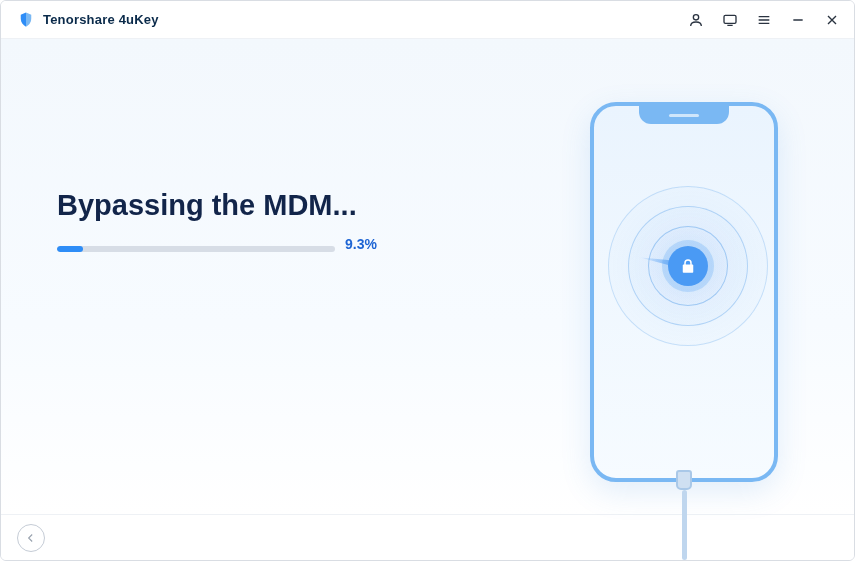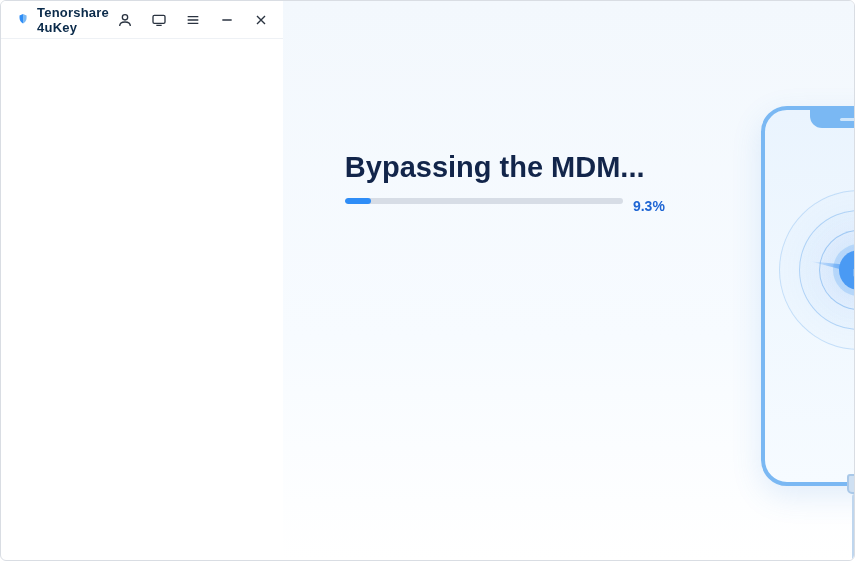--- a/index.html
+++ b/index.html
@@ -1,21 +1,21 @@
 <!DOCTYPE html>
 <html><head>
 <meta charset="utf-8">
 <style>
   * { box-sizing: border-box; margin: 0; padding: 0; }
   html, body { width: 855px; height: 561px; font-family: "Segoe UI", Arial, sans-serif; background: #fff; }
   .window {
     width: 855px; height: 561px;
     border: 1px solid #d9dde3;
     border-radius: 6px;
-    display: flex; flex-direction: row;
+    display: flex; flex-direction: column;
     overflow: hidden;
   }
   .titlebar {
     height: 38px;
     display: flex; align-items: center;
     padding: 0 12px 0 16px;
     background: #ffffff;
     border-bottom: 1px solid #eef1f5;
   }
   .logo-wrap { display:flex; align-items:center; gap:8px; }
@@ -30,35 +30,34 @@
   .tctrl svg { width:16px; height:16px; stroke:#2a3340; }
   .content {
     flex:1;
     background: linear-gradient(180deg,#f3f8fd 0%,#f7fbff 60%,#ffffff 100%);
     position:relative;
     display:flex;
   }
   .left-pane {
     flex: 1 1 auto;
     padding: 150px 20px 0 56px;
-    margin-left: 6px;
   }
   .heading {
     font-size: 29px;
     font-weight: 700;
     color: #12254a;
   }
   .status-text {
     margin-top: 64px;
     font-size: 12px;
     color: #7a8594;
   }
   .progress-row {
     margin-top: 14px;
-    display:flex; align-items:flex-start; gap:10px;
+    display:flex; align-items:flex-end; gap:10px;
     width: 320px;
   }
   .progress-track {
     flex:1; height:6px; border-radius:3px;
     background:#d7dde6;
     overflow:hidden;
     position:relative;
   }
   .progress-fill {
     position:absolute; left:0; top:0; bottom:0;

